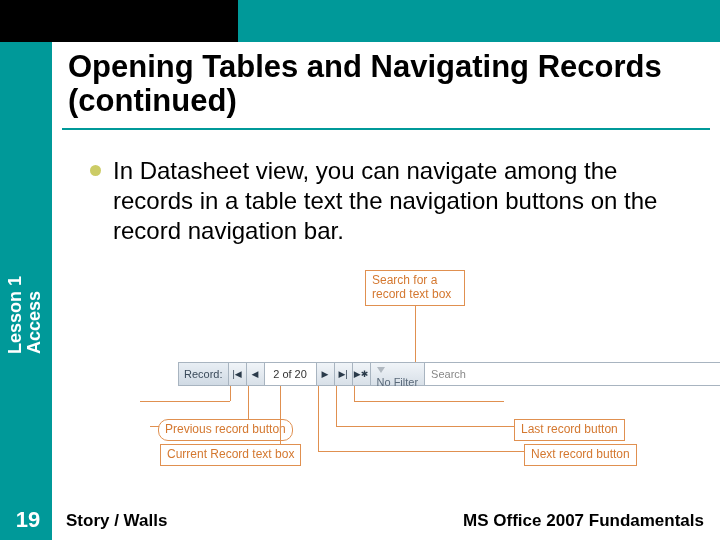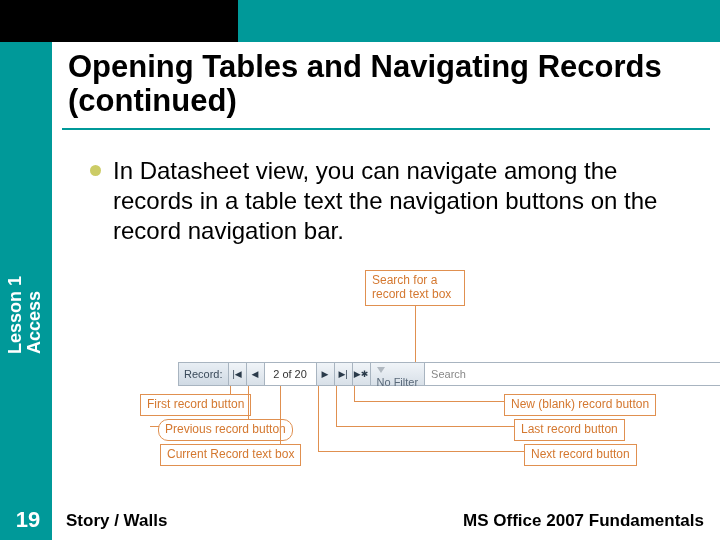--- a/index.html
+++ b/index.html
@@ -198,33 +198,31 @@
         <div class="btn">▶✱</div>
         <div class="filter">
           <span class="funnel"></span>
           <span>No Filter</span>
         </div>
         <div class="search">Search</div>
       </div>
 
       <div class="leader v" style="left:140px; top:116px; height:15px;"></div>
       <div class="leader h" style="left:50px; top:131px; width:90px;"></div>
-      <div class="callout" style="left:50px; top:124px;">First record button</div>
 
       <div class="leader v" style="left:158px; top:116px; height:40px;"></div>
       <div class="leader h" style="left:60px; top:156px; width:98px;"></div>
       <div class="callout" style="left:68px; top:149px;border-radius:10px;">Previous record button</div>
 
       <div class="leader v" style="left:190px; top:116px; height:65px;"></div>
       <div class="leader h" style="left:70px; top:181px; width:120px;"></div>
       <div class="callout" style="left:70px; top:174px;">Current Record text box</div>
 
       <div class="leader v" style="left:264px; top:116px; height:15px;"></div>
       <div class="leader h" style="left:264px; top:131px; width:150px;"></div>
-      <div class="callout" style="left:414px; top:124px;">New (blank) record button</div>
 
       <div class="leader v" style="left:246px; top:116px; height:40px;"></div>
       <div class="leader h" style="left:246px; top:156px; width:178px;"></div>
       <div class="callout" style="left:424px; top:149px;">Last record button</div>
 
       <div class="leader v" style="left:228px; top:116px; height:65px;"></div>
       <div class="leader h" style="left:228px; top:181px; width:206px;"></div>
       <div class="callout" style="left:434px; top:174px;">Next record button</div>
     </div>
 

